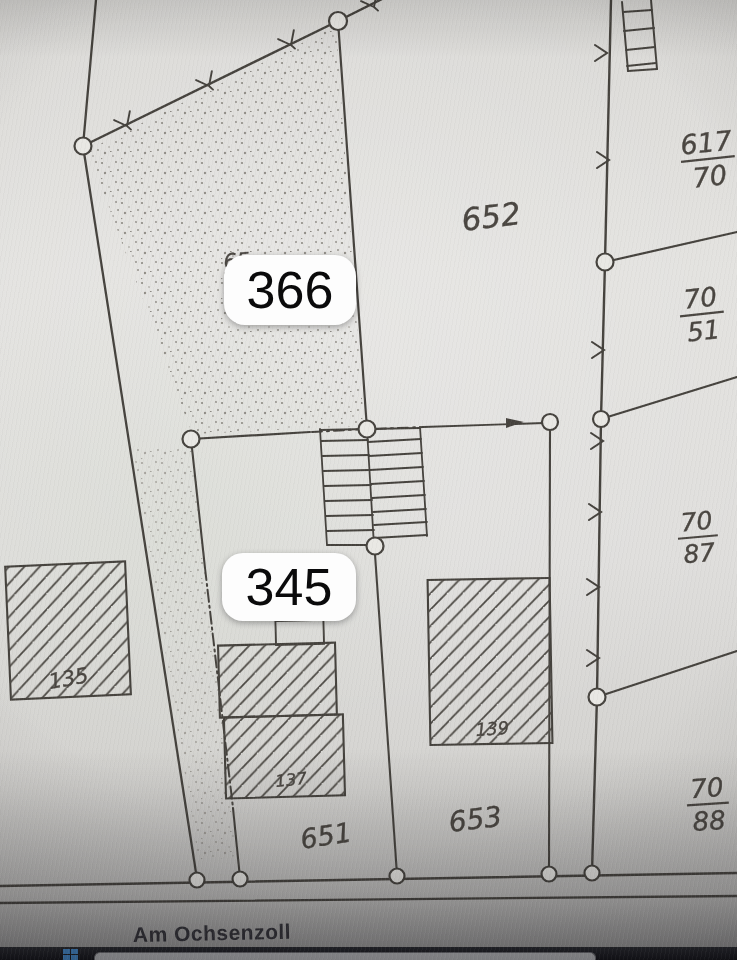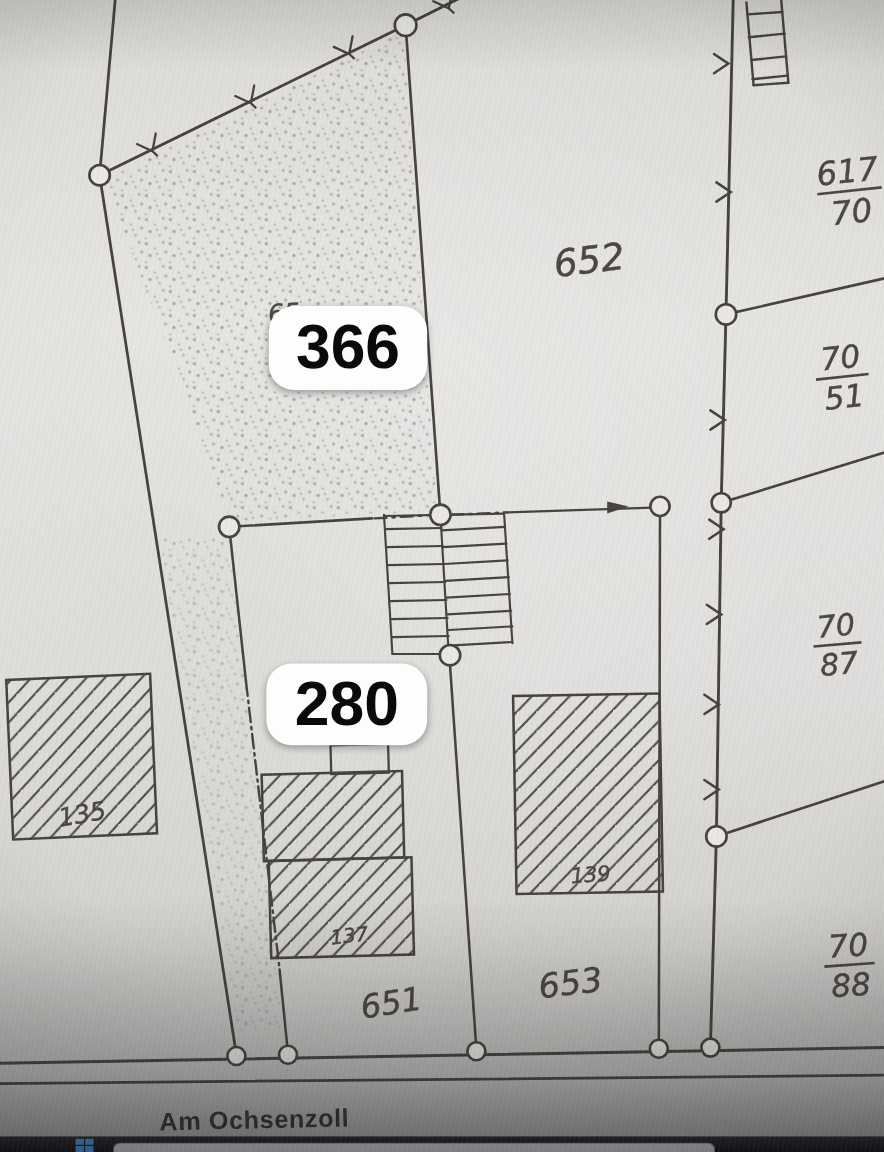--- a/index.html
+++ b/index.html
@@ -13,21 +13,21 @@
   }
   .soft{filter:blur(0.4px);}
   svg.map-layer{position:absolute;left:0;top:0;}
   .ink{stroke:#46433e;fill:none;stroke-linecap:round;}
   .bpt{fill:#e9e8e4;stroke:#46433e;stroke-width:2.2;}
   .mlabel{font-family:"DejaVu Sans","Liberation Sans",sans-serif;font-style:italic;fill:#4a4641;stroke:#4a4641;stroke-width:0.35;}
   .street{font-family:"Liberation Sans",sans-serif;font-weight:700;fill:#37363c;letter-spacing:0.5px;font-style:normal;}
   .pill{
     position:absolute;background:#fdfdfd;border-radius:21px;
     display:flex;align-items:center;justify-content:center;
-    font-weight:700;font-size:52px;color:#0a0a0b;
+    font-weight:400;font-size:52px;color:#0a0a0b;
     box-shadow:0 2px 6px rgba(25,25,30,0.35);
     filter:blur(0.2px);
   }
   .pill-366{left:224px;top:255px;width:132px;height:70px;}
   .pill-345{left:222px;top:553px;width:134px;height:68px;}
   .taskbar{position:absolute;left:0;bottom:0;width:737px;height:13px;
     background:linear-gradient(#2b2c32,#121217);}
   .win-icon{position:absolute;left:63px;top:2px;width:15px;height:11px;
     display:grid;grid-template-columns:7px 7px;grid-template-rows:5px 5px;gap:1px;}
   .win-icon span{background:#4a9be8;display:block;}
@@ -192,16 +192,16 @@
     </div>
     <div class="search-field"></div>
   </div>
 
   <div class="vignette"></div>
 
   <div class="pill pill-366">
     <span>366</span>
   </div>
   <div class="pill pill-345">
-    <span>280</span>
+    <span>345</span>
   </div>
 
 </div>
 
 </body></html>

